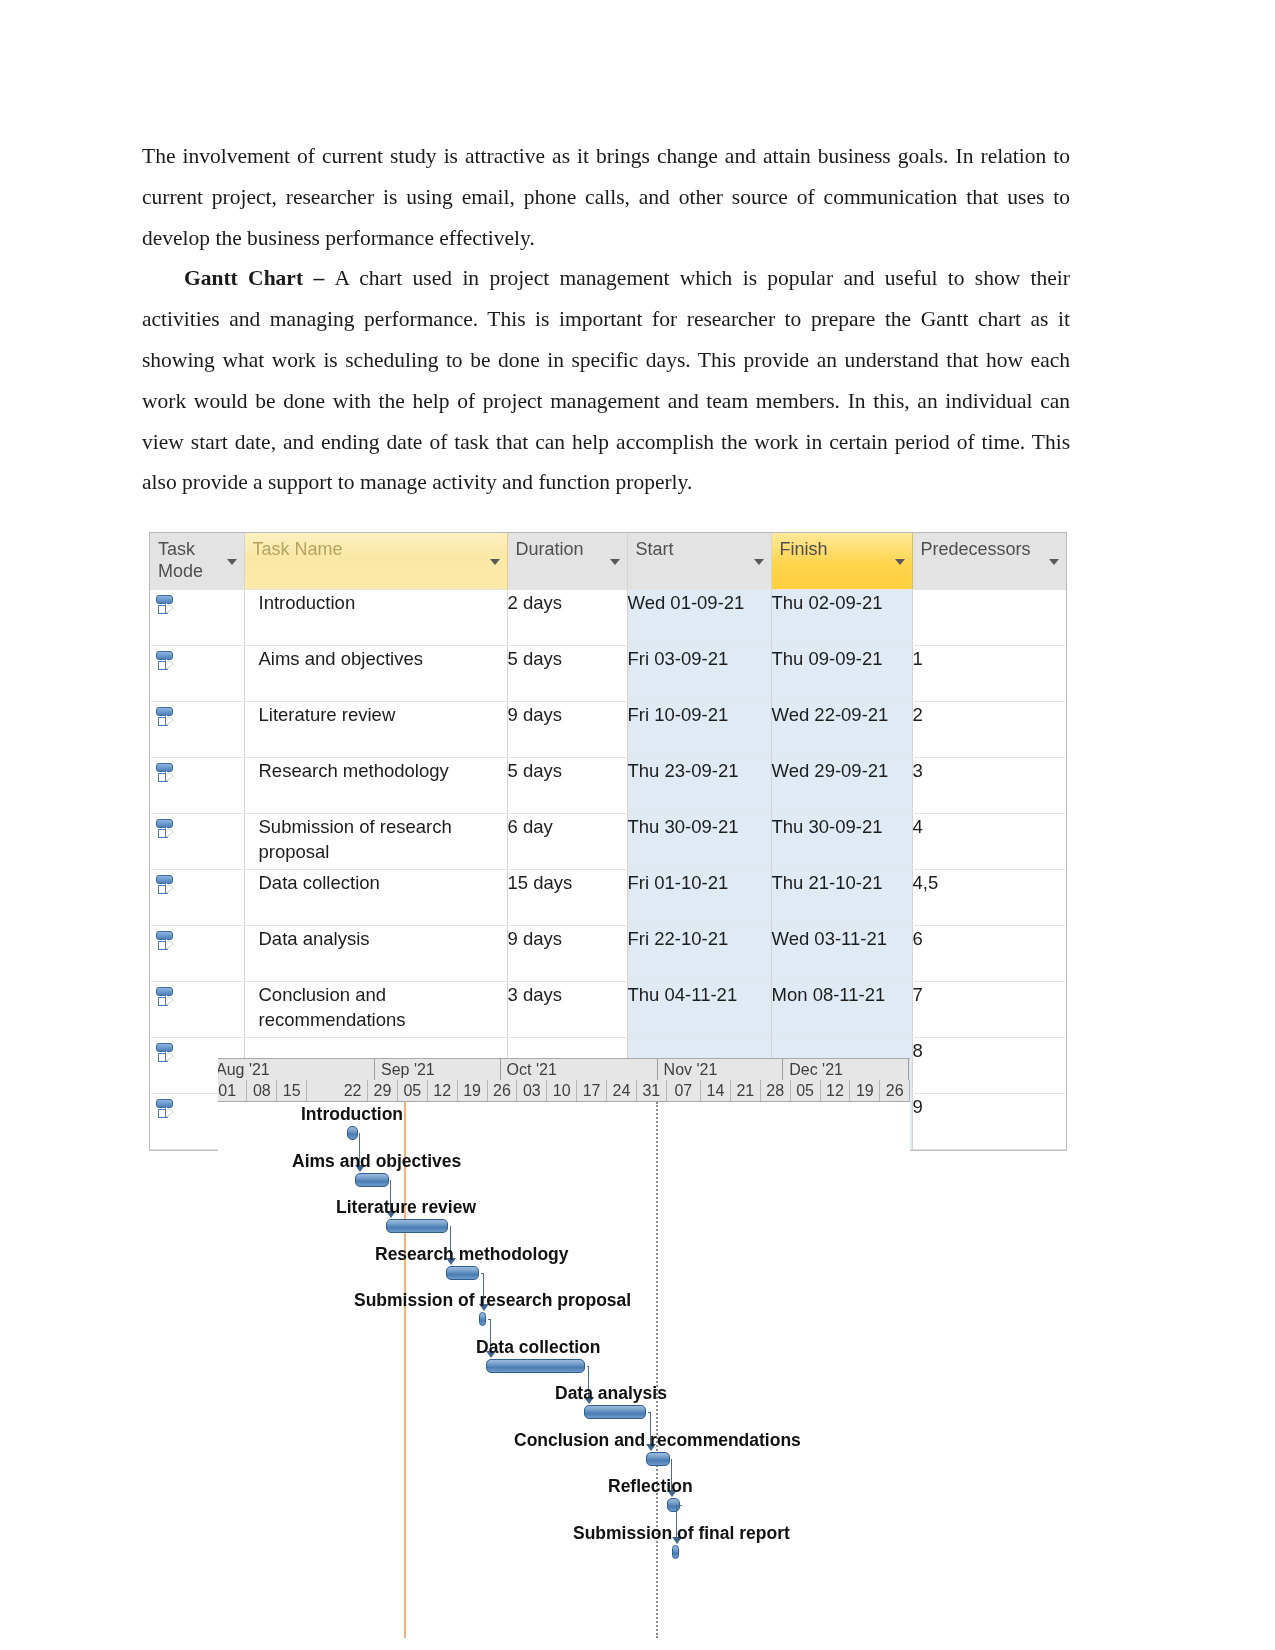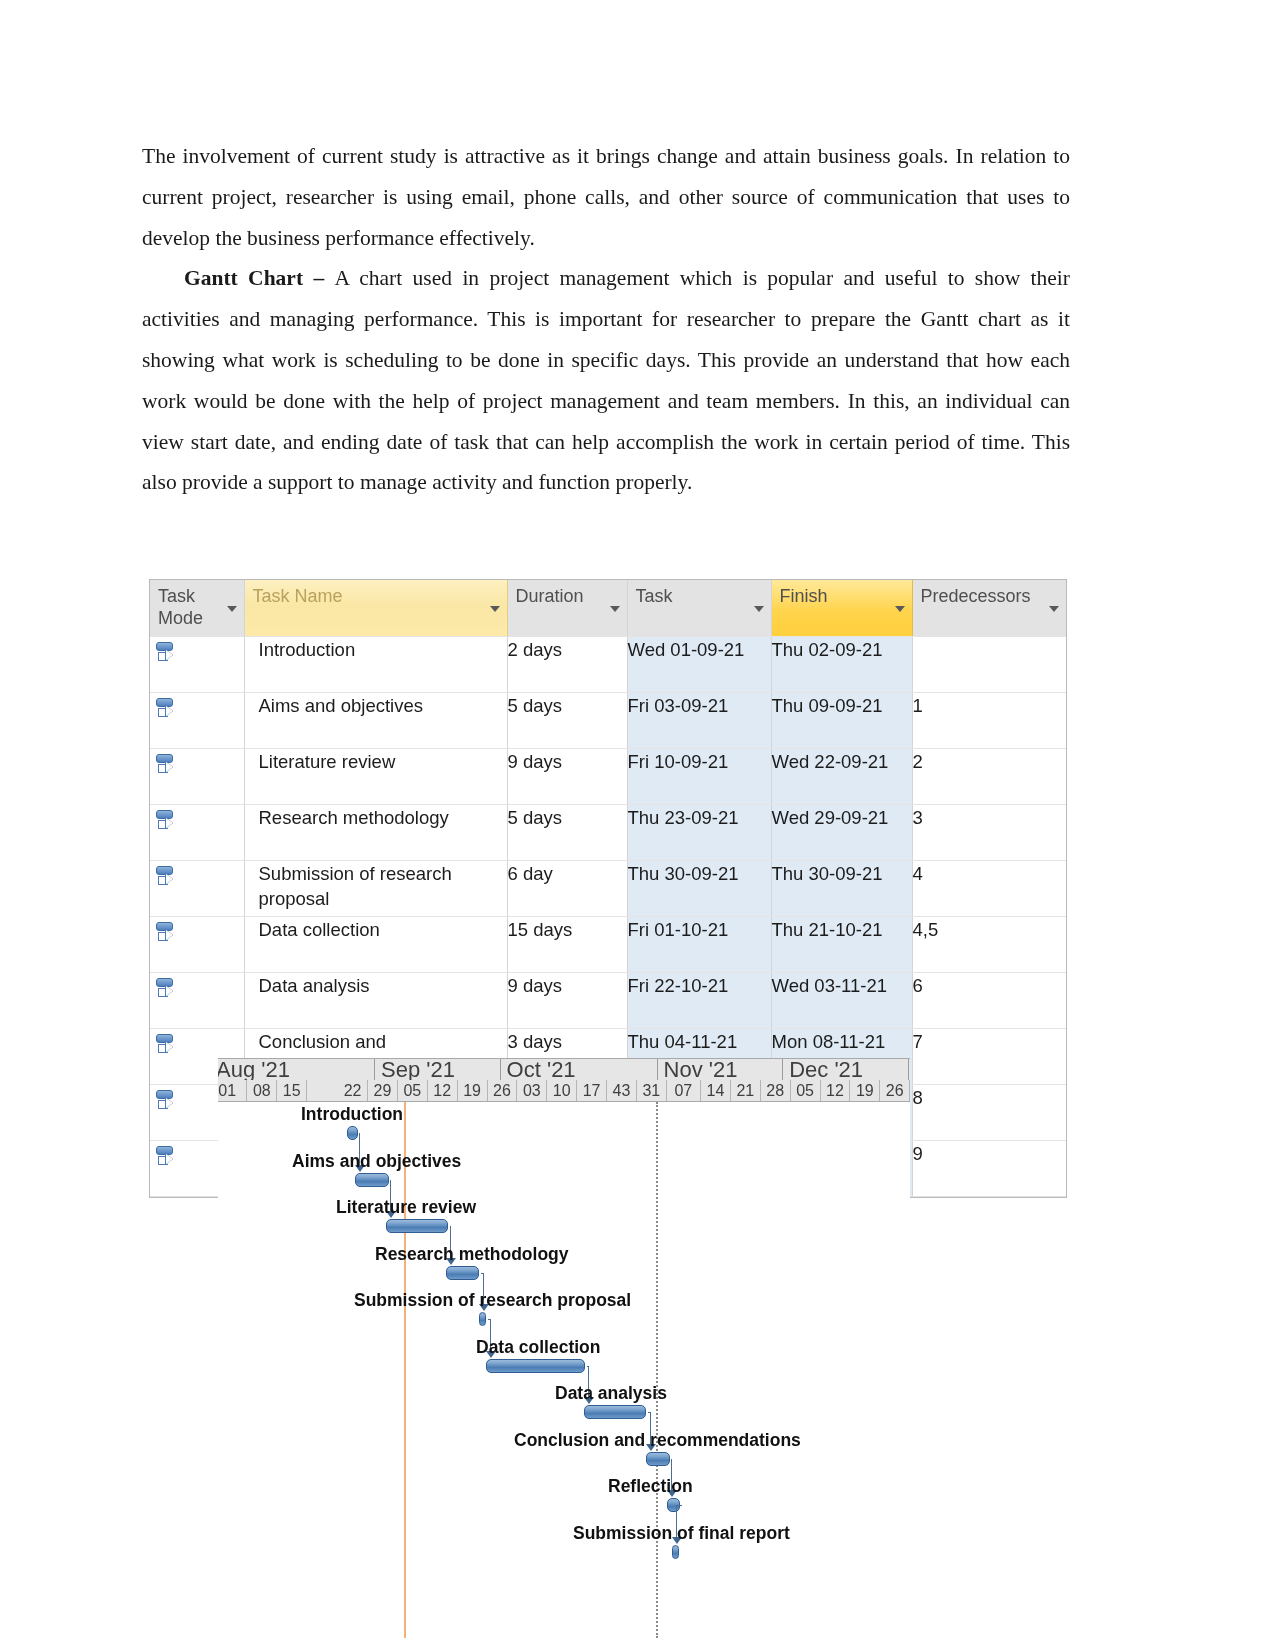--- a/index.html
+++ b/index.html
@@ -31,21 +31,21 @@
     text-justify: inter-word;
     margin: 0;
   }
   .para .indent { display: inline-block; width: 42px; }
   .para b { font-weight: bold; }
 
   
   .proj-table {
     position: absolute;
     left: 149px;
-    top: 579px;
+    top: 532px;
     width: 916px;
     border: 1px solid #b9b9b9;
     border-collapse: collapse;
     background: #ffffff;
     font-family: "Liberation Sans", sans-serif;
   }
   .proj-table table {
     border-collapse: collapse;
     width: 100%;
     table-layout: fixed;
@@ -159,21 +159,21 @@
     display: flex;
     background: #e6e6e6;
     height: 22px;
     box-sizing: border-box;
   }
   .ts-months { border-top: 1px solid #a9a9a9; }
   .ts-weeks { border-bottom: 1px solid #a9a9a9; }
   .ts-month {
     box-sizing: border-box;
     border-right: 1px solid #9d9d9d;
-    font-size: 22px;
+    font-size: 16px;
     color: #3f3f3f;
     line-height: 21px;
     padding-left: 6px;
     white-space: nowrap;
     overflow: hidden;
   }
   .ts-week {
     box-sizing: border-box;
     border-right: 1px solid #b5b5b5;
     font-size: 16px;
@@ -259,21 +259,21 @@
         </th>
         <th class="hl-yellow-light">
           <span class="hlabel">Task Name</span>
           <span class="filter-arrow"></span>
         </th>
         <th>
           <span class="hlabel">Duration</span>
           <span class="filter-arrow"></span>
         </th>
         <th>
-          <span class="hlabel">Task</span>
+          <span class="hlabel">Start</span>
           <span class="filter-arrow"></span>
         </th>
         <th class="hl-yellow">
           <span class="hlabel">Finish</span>
           <span class="filter-arrow"></span>
         </th>
         <th>
           <span class="hlabel">Predecessors</span>
           <span class="filter-arrow"></span>
         </th>
@@ -448,21 +448,21 @@
       <div class="ts-week" style="width: 31.4px;">15</div>
       <div class="ts-week" style="width: 31.4px; margin-left: 31px;">22</div>
       <div class="ts-week" style="width: 31.4px;">29</div>
       <div class="ts-week" style="width: 31.4px;">05</div>
       <div class="ts-week" style="width: 31.4px;">12</div>
       <div class="ts-week" style="width: 31.4px;">19</div>
       <div class="ts-week" style="width: 31.4px;">26</div>
       <div class="ts-week" style="width: 31.4px;">03</div>
       <div class="ts-week" style="width: 31.4px;">10</div>
       <div class="ts-week" style="width: 31.4px;">17</div>
-      <div class="ts-week" style="width: 31.4px;">43</div>
+      <div class="ts-week" style="width: 31.4px;">24</div>
       <div class="ts-week" style="width: 31.4px;">31</div>
       <div class="ts-week" style="width: 36px;">07</div>
       <div class="ts-week" style="width: 31.4px;">14</div>
       <div class="ts-week" style="width: 31.4px;">21</div>
       <div class="ts-week" style="width: 31.4px;">28</div>
       <div class="ts-week" style="width: 31.4px;">05</div>
       <div class="ts-week" style="width: 31.4px;">12</div>
       <div class="ts-week" style="width: 31.4px;">19</div>
       <div class="ts-week" style="width: 31.4px;">26</div>
     </div>

